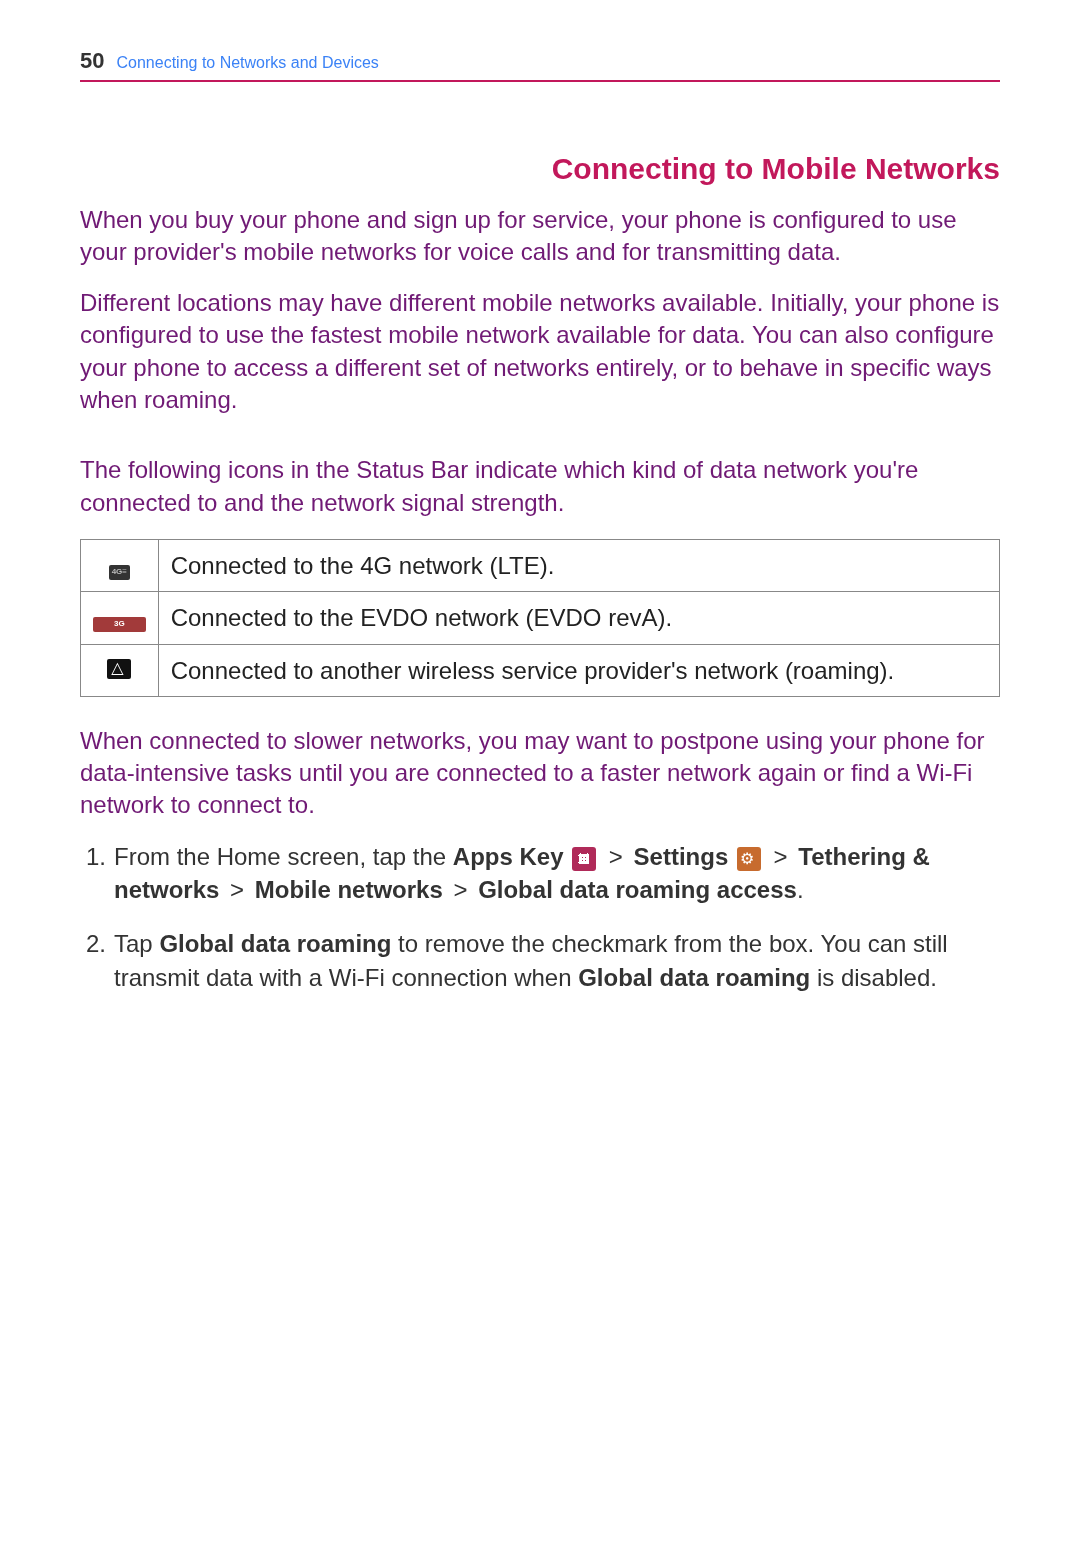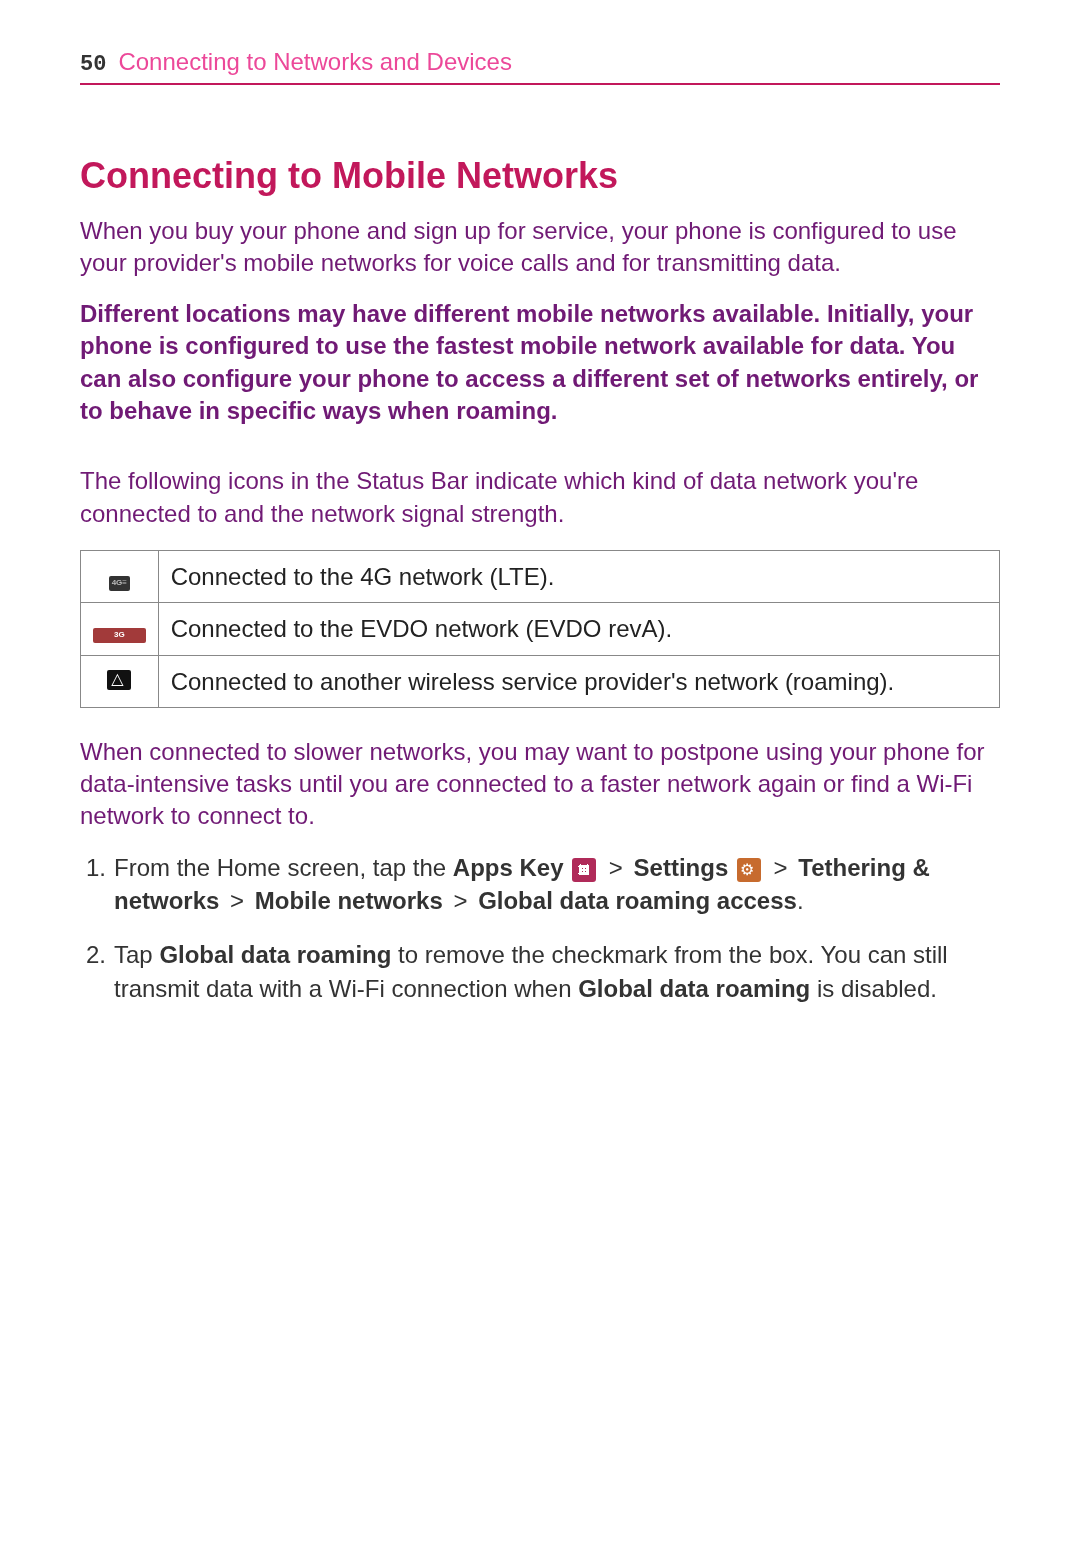--- a/index.html
+++ b/index.html
@@ -1,23 +1,23 @@
 <!DOCTYPE html>
 <html><head>
 <meta charset="utf-8">
 <style>
   * { box-sizing: border-box; margin: 0; padding: 0; }
   html, body { width: 1080px; height: 1552px; background: #fff; font-family: Arial, Helvetica, sans-serif; color: #222; }
   .page { padding: 48px 80px 60px 80px; }
   .header-line { display: flex; align-items: baseline; gap: 12px; border-bottom: 2px solid #c2185b; padding-bottom: 6px; margin-bottom: 70px; }
-  .page-num { font-size: 22px; font-weight: bold; color: #333; font-family: Liberation Mono, monospace; }
-  .header-title { font-size: 24px; color: #ec4899; }
-  .h1 { color: #c2185b; font-size: 36px; font-weight: bold; margin-bottom: 18px; }
+  .page-num { font-size: 22px; font-weight: bold; color: #333; }
+  .header-title { font-size: 16px; color: #3b82f6; }
+  .h1 { color: #c2185b; font-size: 30px; font-weight: bold; margin-bottom: 18px; text-align: right; }
   .body-text { font-size: 24px; line-height: 1.35; color: #701a75; margin-bottom: 18px; }
-  .body-text + .body-text { margin-top: 14px; font-weight: bold; }
+  .body-text + .body-text { margin-top: 14px; }
   .spacer { height: 20px; }
   table.icon-table { width: 100%; border-collapse: collapse; margin: 20px 0 28px 0; }
   table.icon-table td { border: 1px solid #888; padding: 10px 12px; font-size: 24px; line-height: 1.3; vertical-align: middle; }
   table.icon-table td.icon-cell { width: 64px; text-align: center; }
   .icon-4g { background: #333; color: #bbb; font-size: 8px; font-weight: bold; display:inline-flex; align-items:center; justify-content:center; padding:2px 3px; border-radius:2px; }
   .icon-3g { background:#a23a3a; color:#fff; font-size:8px; font-weight:bold; display:inline-flex; align-items:center; justify-content:center; padding:2px 21px; border-radius:2px; }
   .icon-signal { display:inline-block; width:26px; height:20px; position:relative; background:#2a6fb5; border-radius:2px; padding-top:2px; }
   .icon-signal .bar { position:absolute; bottom:3px; width:3px; background:#fff; }
   .icon-signal .b1{left:4px;height:4px;} .icon-signal .b2{left:8px;height:7px;} .icon-signal .b3{left:12px;height:10px;} .icon-signal .b4{left:16px;height:13px;}
   .icon-roam { display:inline-block; width:24px; height:20px; background:#111; border-radius:2px; position:relative; }

